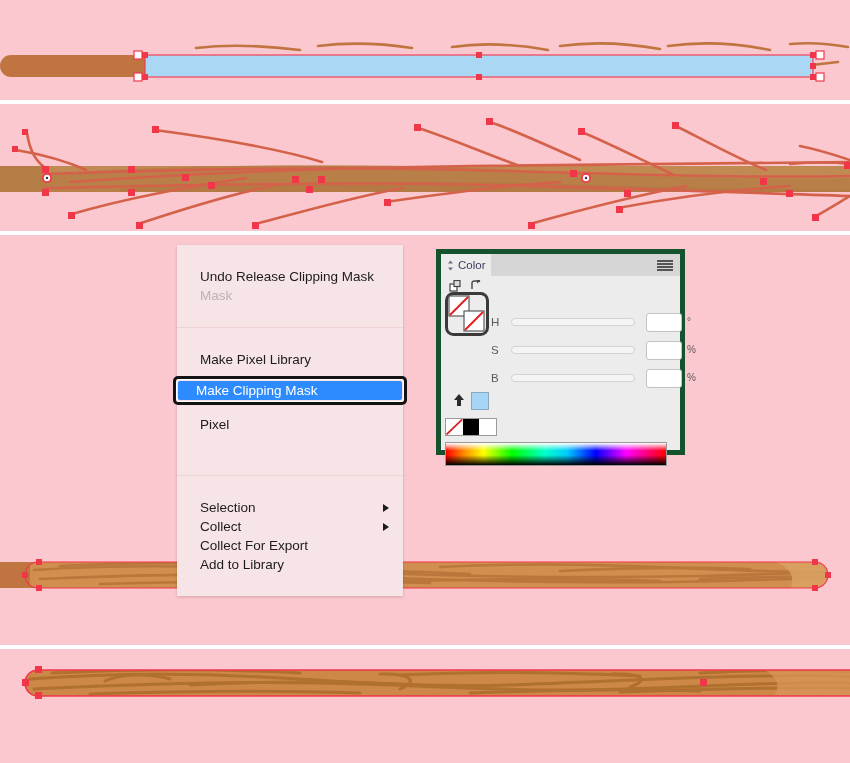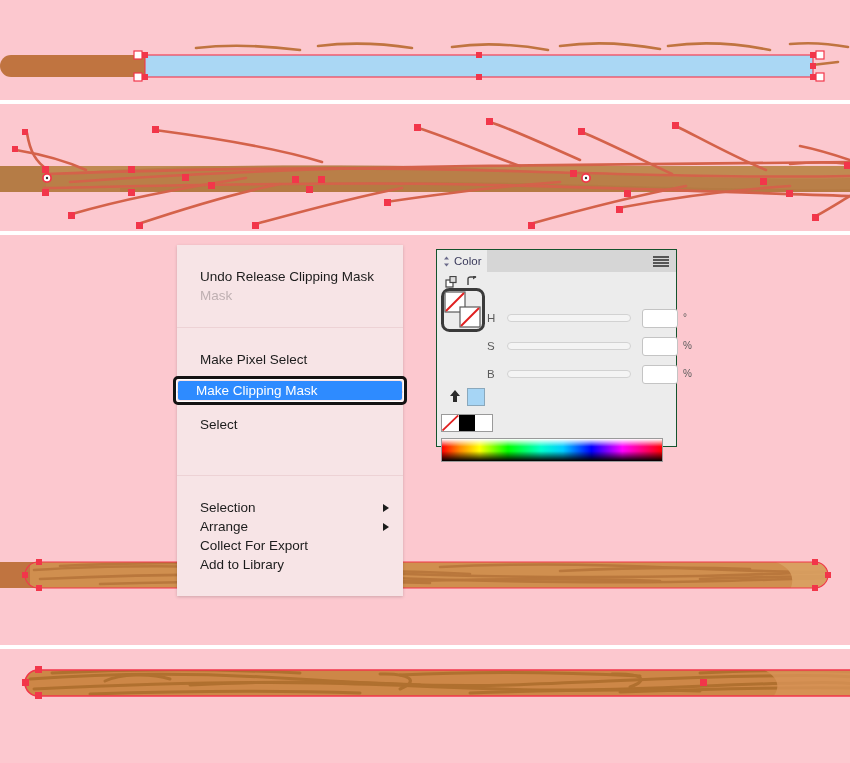--- a/index.html
+++ b/index.html
@@ -59,21 +59,21 @@
     position:absolute;left:5px;top:5px;right:5px;bottom:5px;
     background:#2e8bff;border-radius:2px;
     color:#ffffff;font-size:13.5px;line-height:19px;
     padding-left:18px;white-space:nowrap;
     display:flex;align-items:flex-start;
   }
 
   
   #color-panel{
     position:absolute;left:436px;top:249px;width:239px;height:196px;
-    background:#ececec;border:1px solid #14532d;
+    background:#ececec;border:5px solid #14532d;
     z-index:30;
     font-size:11px;color:#3d3d3d;
   }
   #panel-tabbar{position:absolute;left:0;top:0;width:239px;height:22px;background:#d6d6d6;}
   #panel-tab{
     position:absolute;left:0;top:0;width:50px;height:22px;background:#ececec;
     display:flex;align-items:center;gap:4px;padding-left:6px;box-sizing:border-box;
     font-size:11.5px;color:#3b3b5c;
   }
   #panel-tab .chev{display:block;width:7px;height:11px;}
@@ -317,41 +317,41 @@
       <div class="mi">
         <span>Undo Release Clipping Mask</span>
       </div>
       <div class="mi disabled">
         <span>Mask</span>
       </div>
     </div>
     <div class="sep"></div>
     <div class="grp">
       <div class="mi">
-        <span>Make Pixel Select</span>
+        <span>Make Pixel Library</span>
       </div>
     </div>
     <div class="sep"></div>
     <div class="sep"></div>
     <div class="grp">
       <div class="mi">
-        <span>Select</span>
+        <span>Pixel</span>
       </div>
       <div class="mi">
         <span></span>
       </div>
     </div>
     <div class="sep"></div>
     <div class="grp">
       <div class="mi">
         <span>Selection</span>
         <span class="arrow"></span>
       </div>
       <div class="mi">
-        <span>Arrange</span>
+        <span>Collect</span>
         <span class="arrow"></span>
       </div>
       <div class="mi">
         <span>Collect For Export</span>
       </div>
       <div class="mi">
         <span>Add to Library</span>
       </div>
     </div>
   </div>

